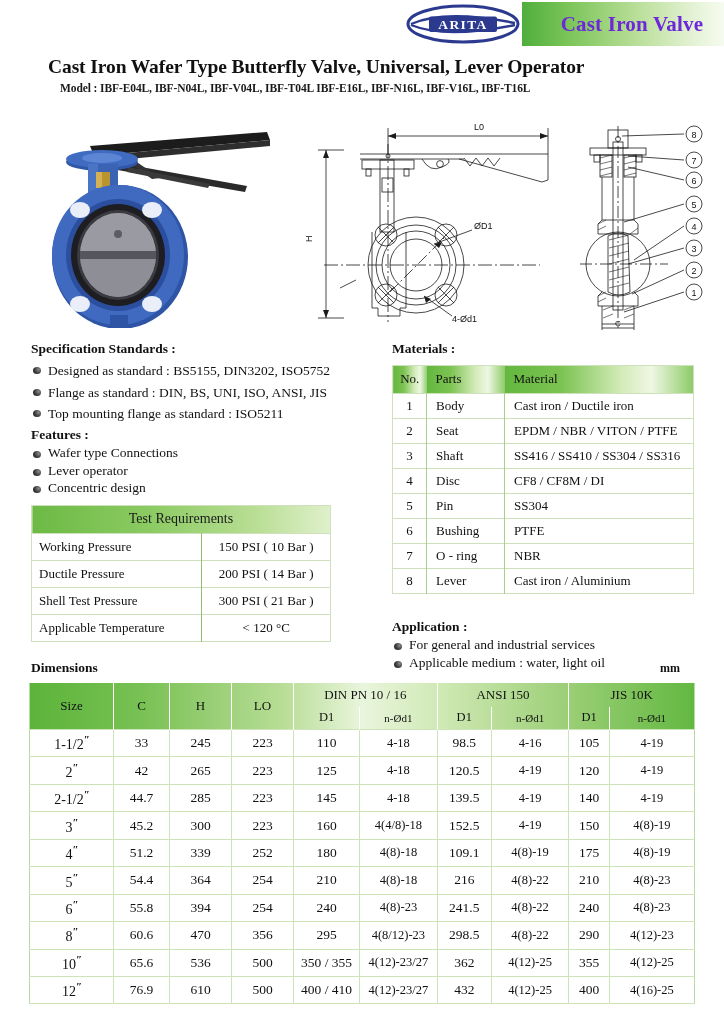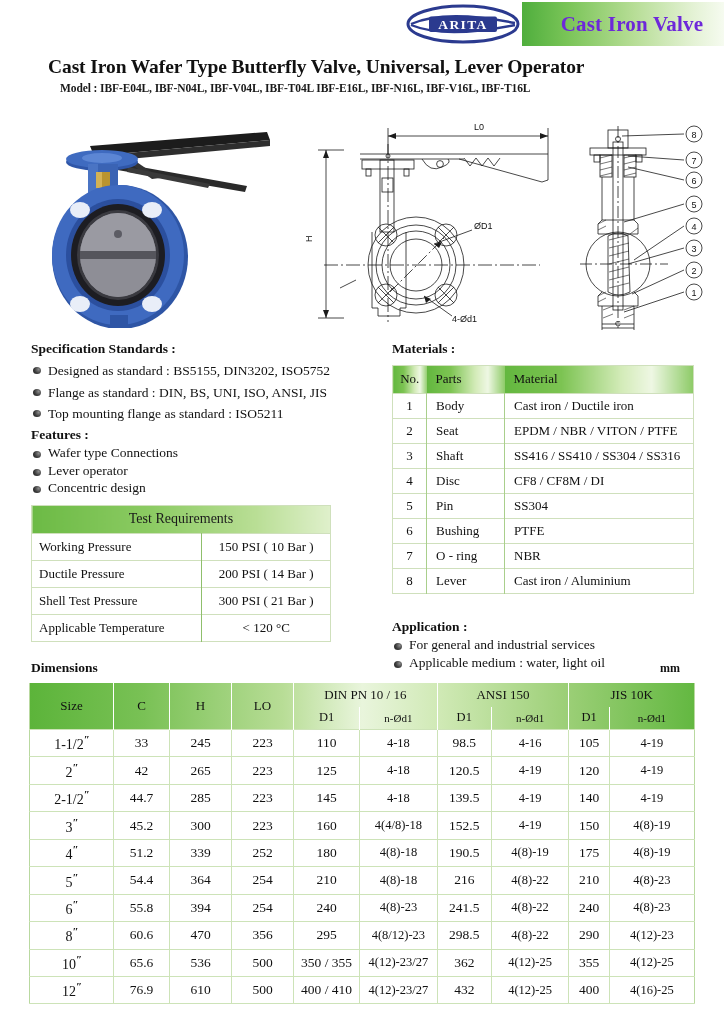--- a/index.html
+++ b/index.html
@@ -502,21 +502,21 @@
           <td>150</td>
           <td class="nd">4(8)-19</td>
         </tr>
         <tr>
           <td class="sz">4<span class="dq">″</span></td>
           <td>51.2</td>
           <td>339</td>
           <td>252</td>
           <td>180</td>
           <td class="nd">4(8)-18</td>
-          <td>190.5</td>
+          <td>109.1</td>
           <td class="nd">4(8)-19</td>
           <td>175</td>
           <td class="nd">4(8)-19</td>
         </tr>
         <tr>
           <td class="sz">5<span class="dq">″</span></td>
           <td>54.4</td>
           <td>364</td>
           <td>254</td>
           <td>210</td>

